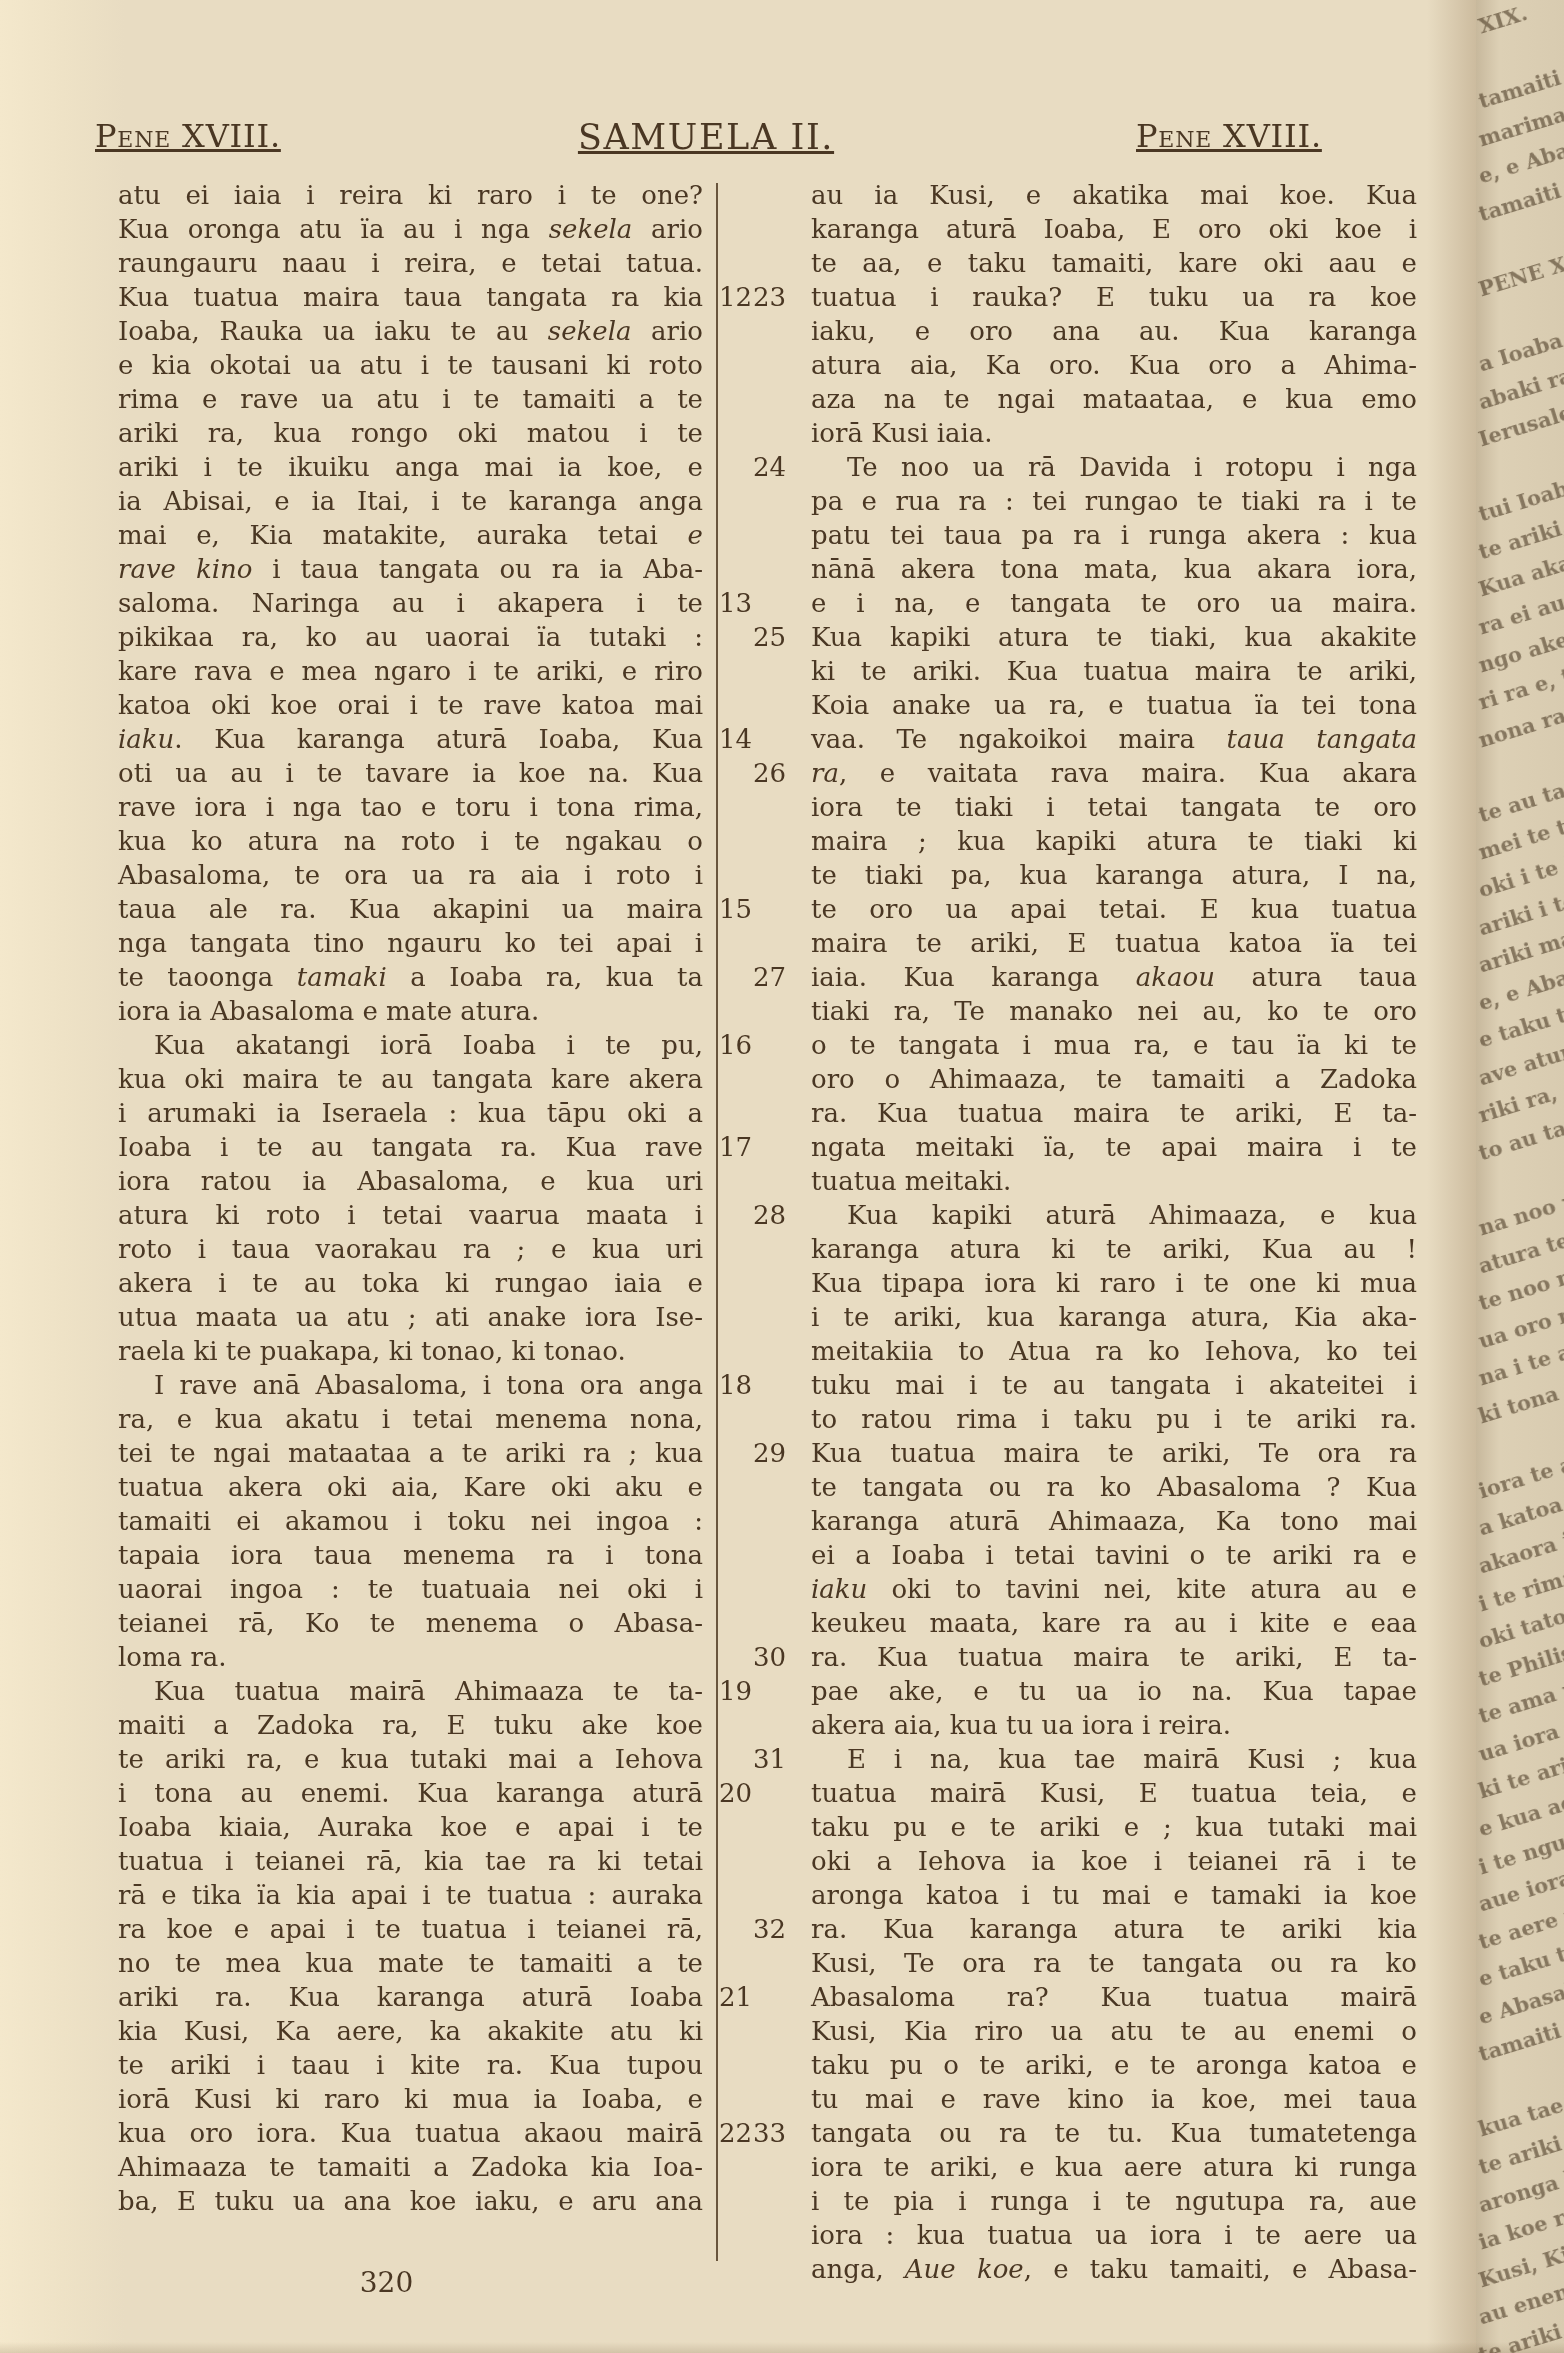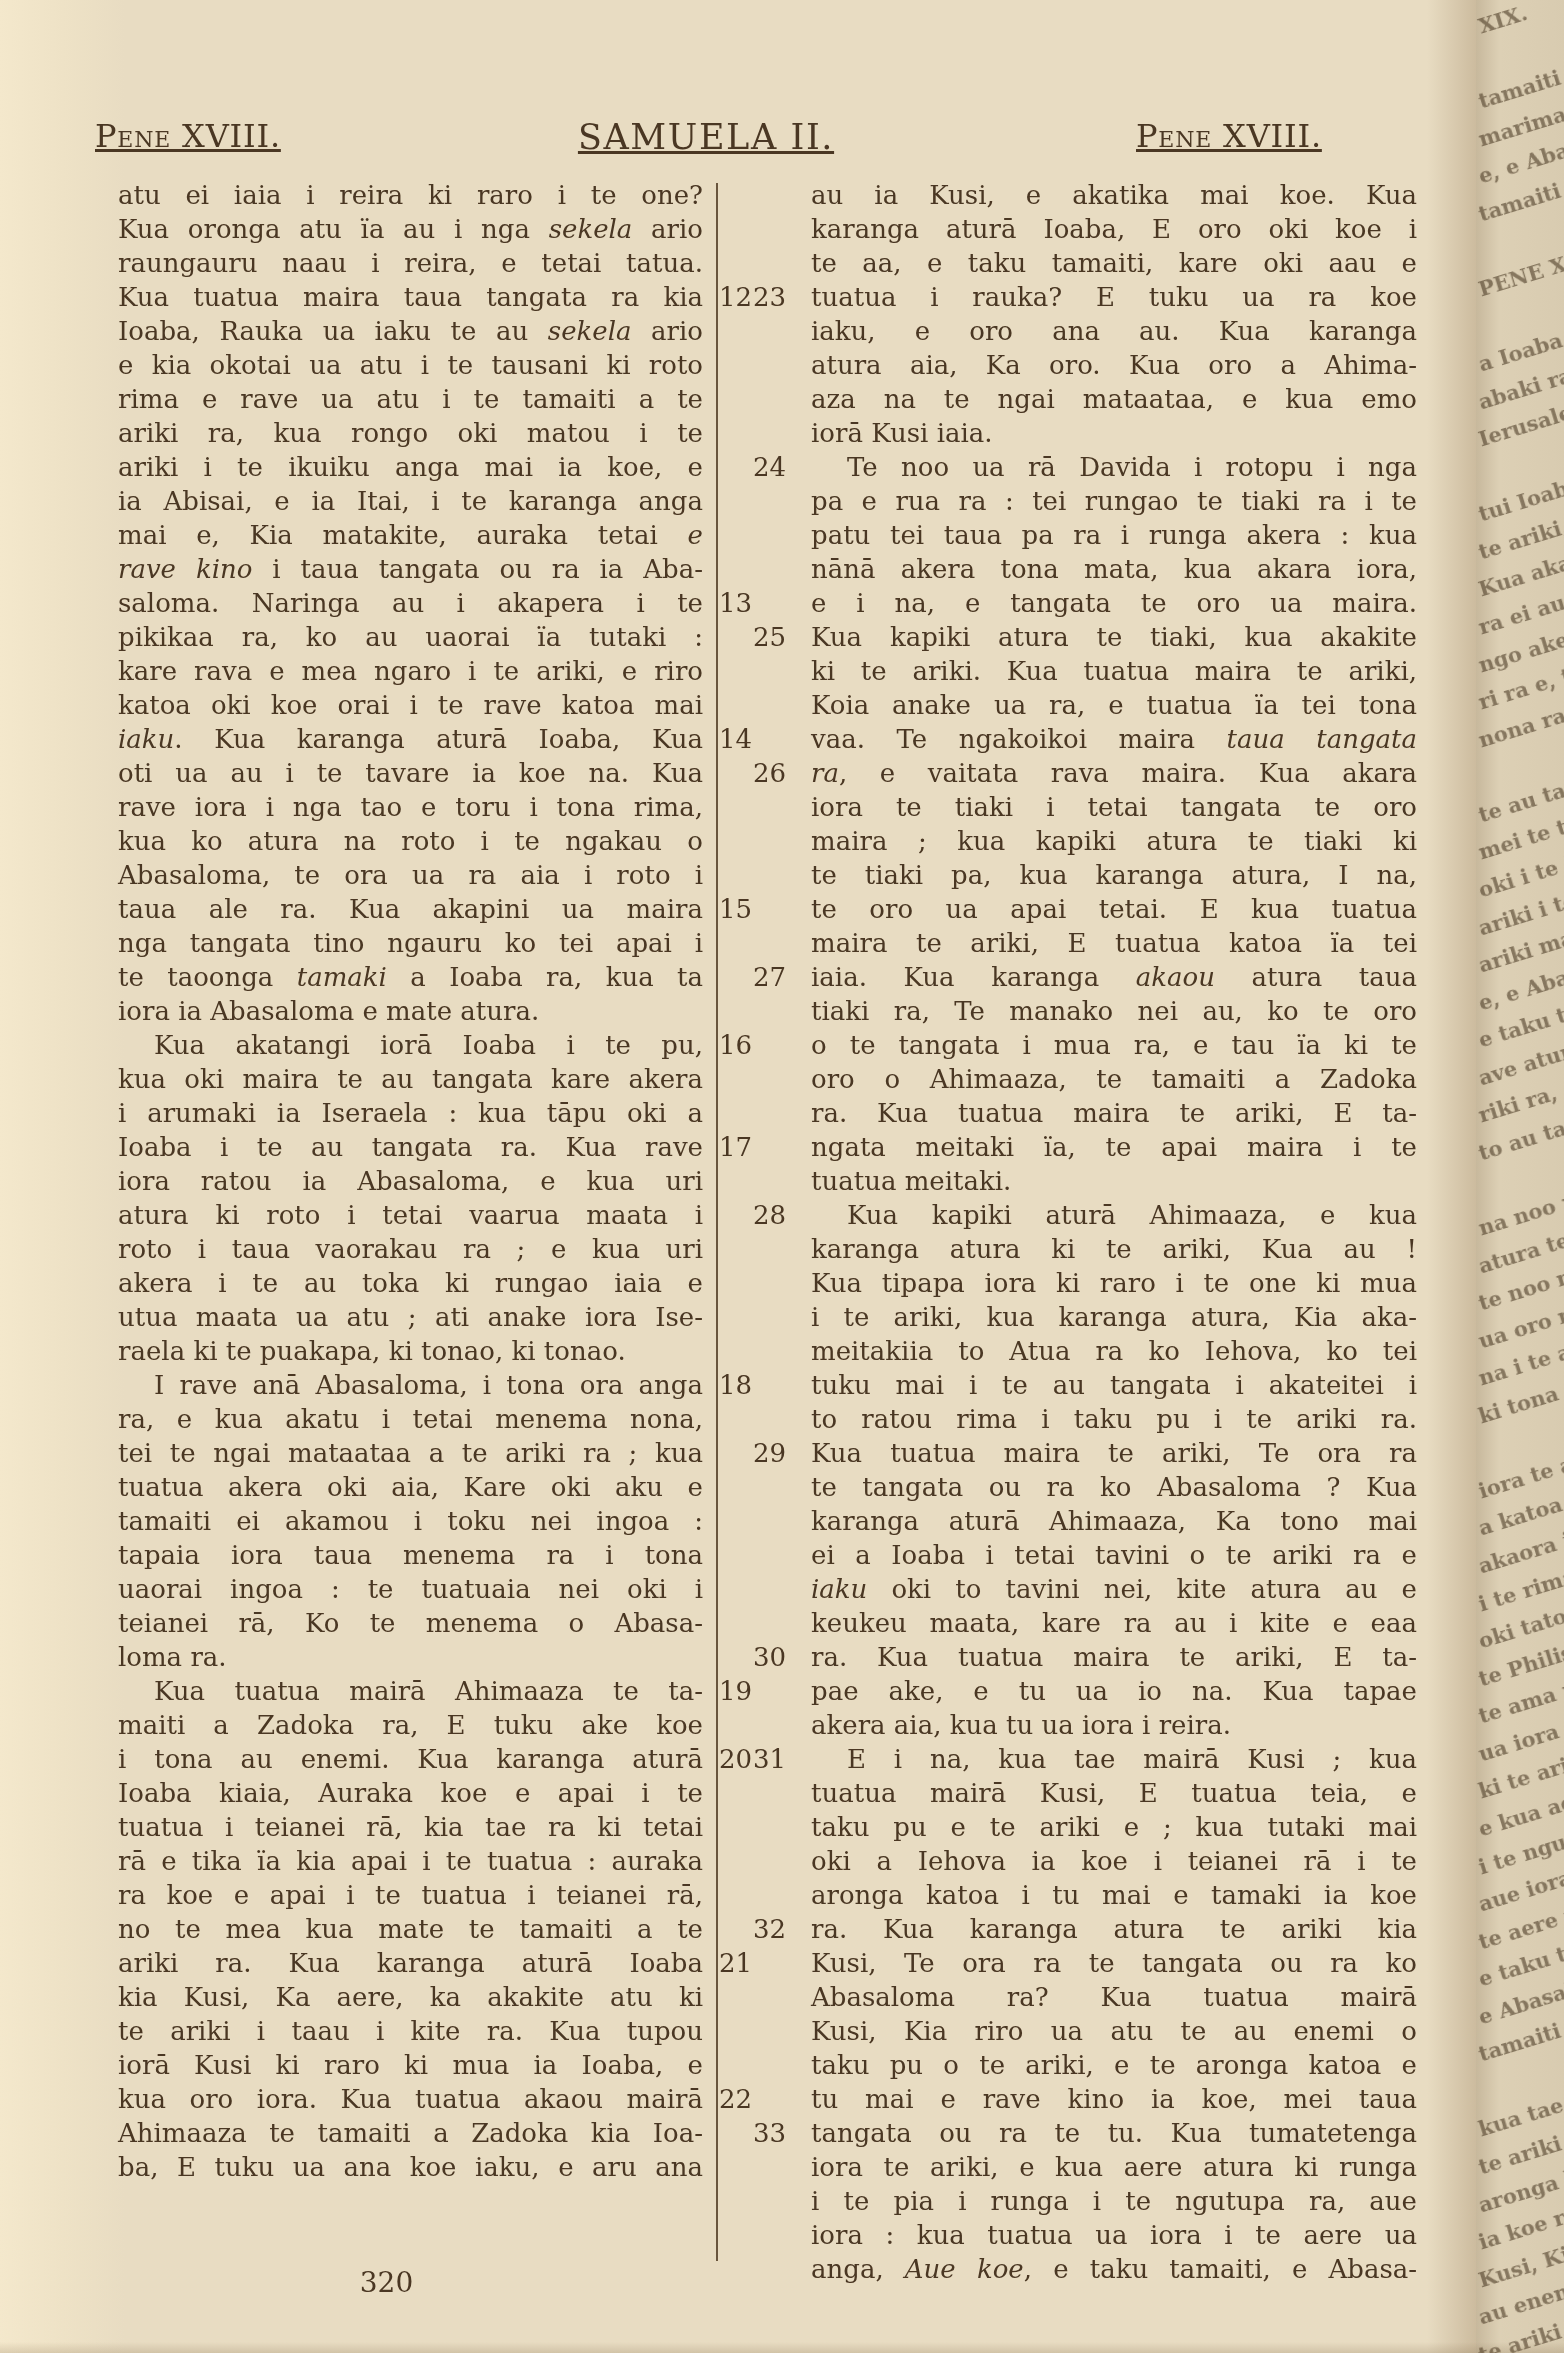--- a/index.html
+++ b/index.html
@@ -203,20 +203,23 @@
       </div>
       <div class="line end">
         <span class="ltext"><span>loma ra.</span></span>
       </div>
       <div class="line p">
         <span class="vnum">19</span>
         <span class="ltext"><span>Kua tuatua mairā Ahimaaza te ta-</span></span>
       </div>
       <div class="line">
         <span class="ltext"><span>maiti a Zadoka ra, E tuku ake koe</span></span>
+      </div>
+      <div class="line">
+        <span class="ltext"><span>te ariki ra, e kua tutaki mai a Iehova</span></span>
       </div>
       <div class="line">
         <span class="vnum">20</span>
         <span class="ltext"><span>i tona au enemi.  Kua karanga aturā</span></span>
       </div>
       <div class="line">
         <span class="ltext"><span>Ioaba kiaia, Auraka koe e apai i te</span></span>
       </div>
       <div class="line">
         <span class="ltext"><span>tuatua i teianei rā, kia tae ra ki tetai</span></span>

